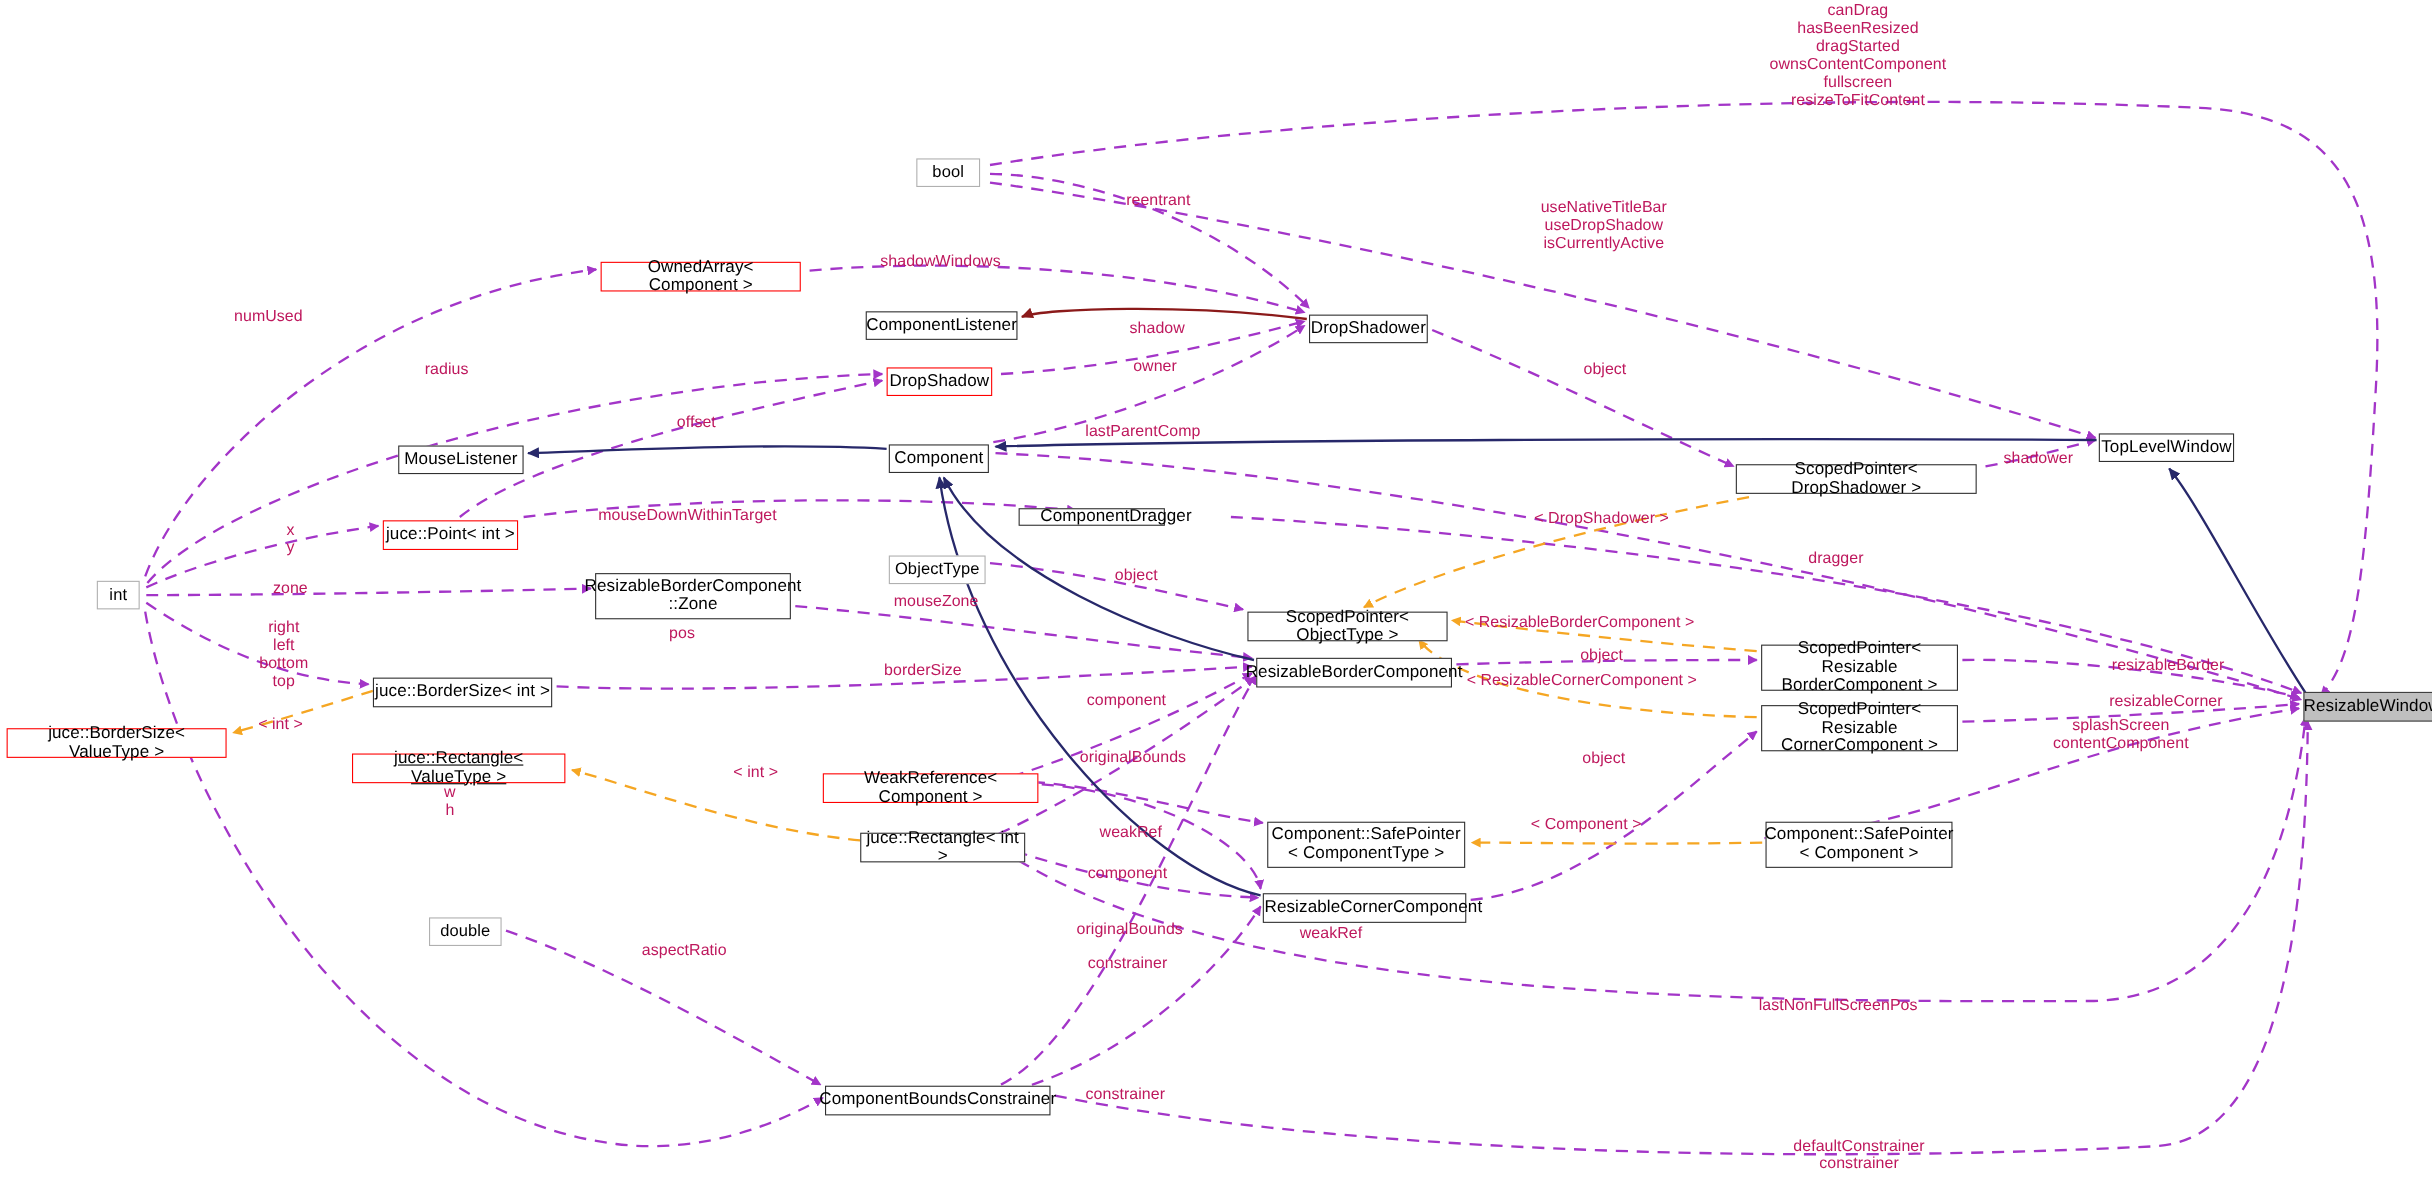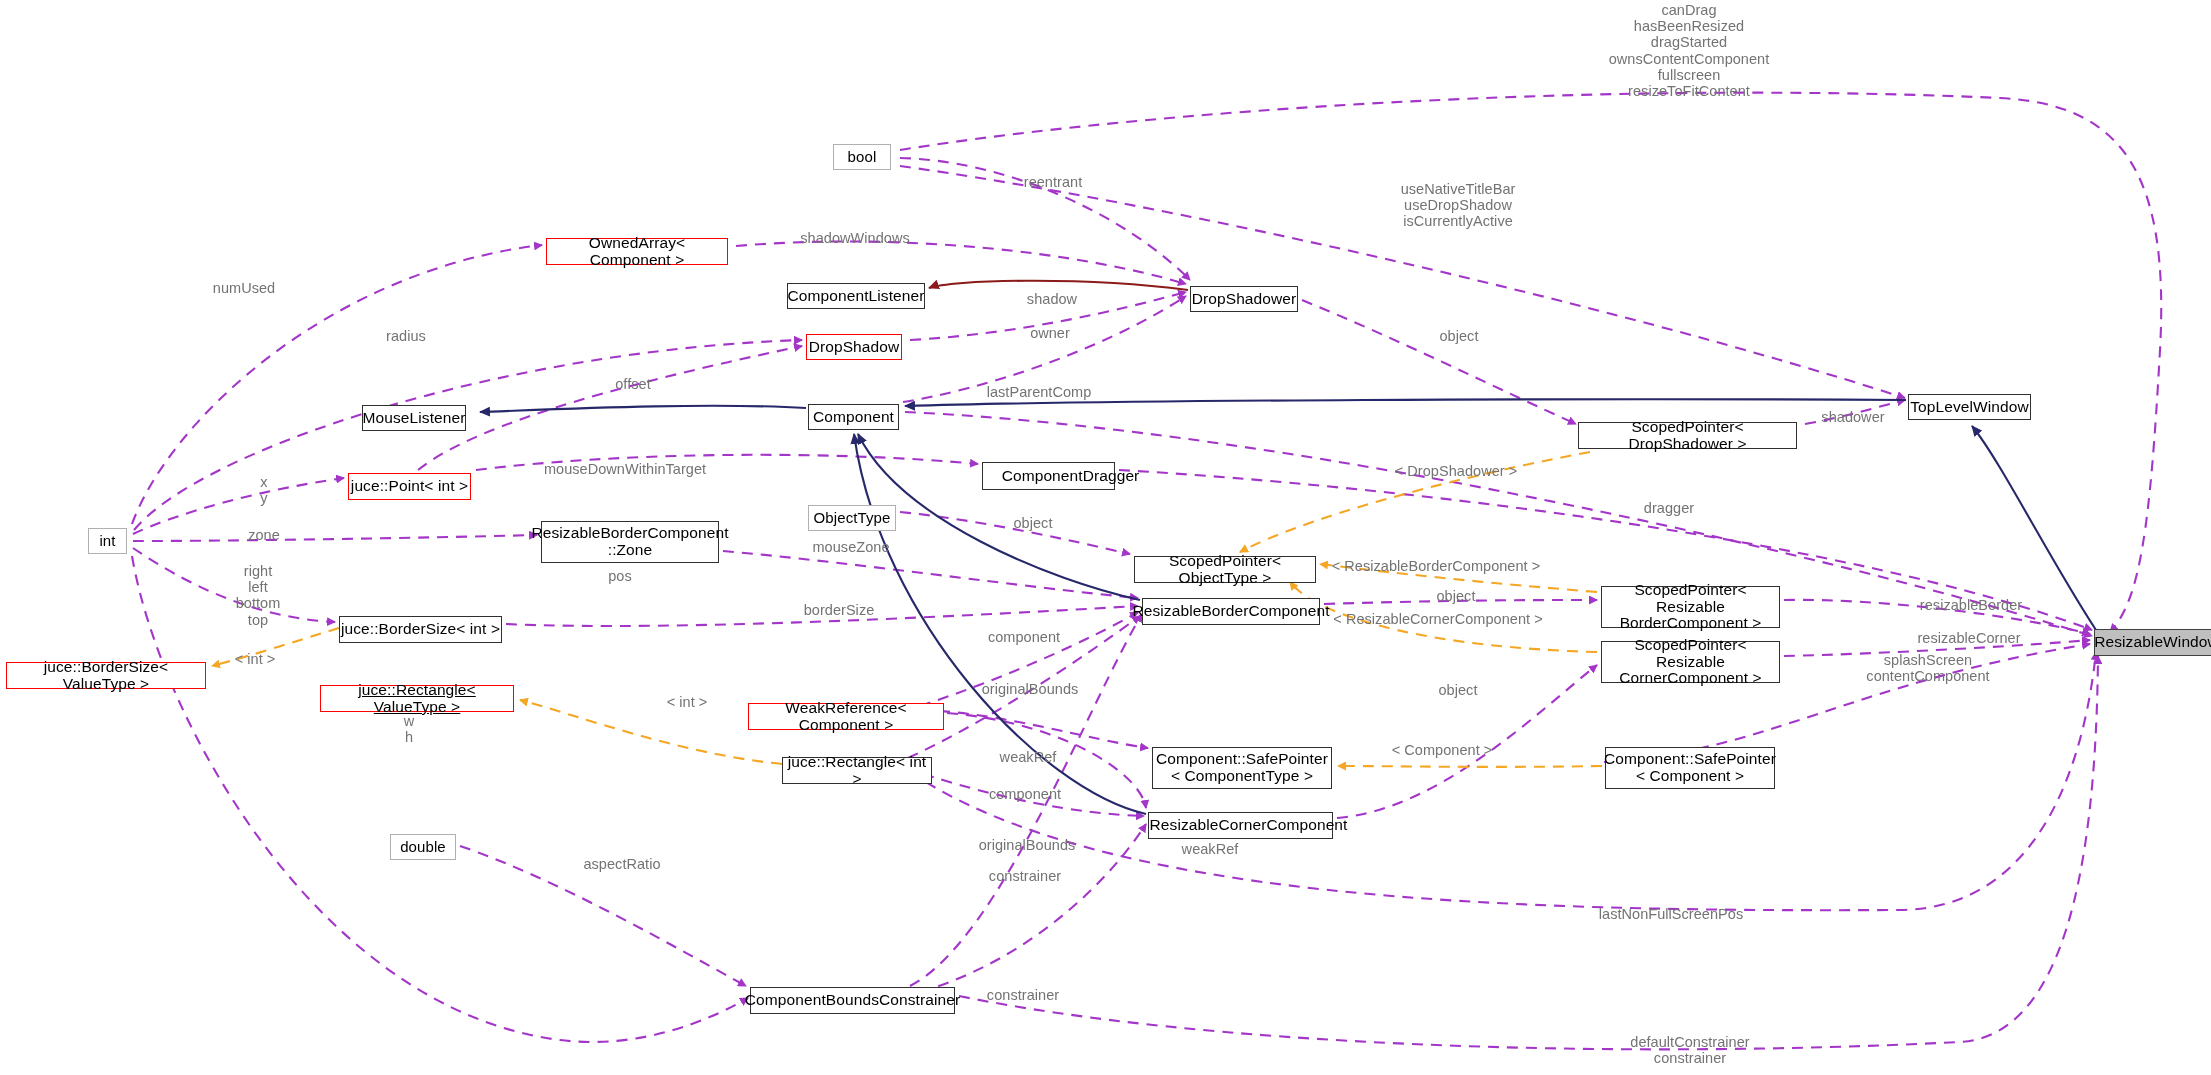--- a/index.html
+++ b/index.html
@@ -47,21 +47,21 @@
   .node.red {
     border: 1.6px solid #ff0000;
   }
   .node.current {
     background: #bfbfbf;
     border: 1px solid #404040;
   }
   .edge-label {
     position: absolute;
     font-size: 14.5px;
-    color: #737373;
+    color: #be185d;
     text-align: center;
     white-space: pre-line;
     line-height: 1.12;
     transform: translate(-50%, 0);
     z-index: 6;
     letter-spacing: 0.05px;
   }
 </style>
 </head>
 <body>
@@ -191,26 +191,26 @@
 
       <path d="M1188,290 C1080,276 950,280 929,288"></path>
     </g>
   </svg>
 
   <div class="node builtin" style="left:833px;top:144px;width:58px;height:26px;">bool</div>
   <div class="node red" style="left:546px;top:238px;width:182px;height:27px;">OwnedArray&lt; Component &gt;</div>
   <div class="node" style="left:787px;top:283px;width:138px;height:26px;">ComponentListener</div>
   <div class="node" style="left:1190px;top:286px;width:108px;height:26px;">DropShadower</div>
   <div class="node red" style="left:806px;top:334px;width:96px;height:26px;">DropShadow</div>
-  <div class="node" style="left:362px;top:405px;width:104px;height:26px;">MouseListener</div>
+  <div class="node" style="left:362px;top:405px;width:114px;height:26px;">MouseListener</div>
   <div class="node" style="left:808px;top:404px;width:91px;height:26px;">Component</div>
   <div class="node" style="left:1908px;top:394px;width:123px;height:26px;">TopLevelWindow</div>
   <div class="node" style="left:1578px;top:422px;width:219px;height:27px;">ScopedPointer&lt; DropShadower &gt;</div>
   <div class="node red" style="left:348px;top:473px;width:123px;height:27px;">juce::Point&lt; int &gt;</div>
-  <div class="node" style="left:982px;top:462px;width:133px;height:28px;padding-left:44px;">ComponentDragger</div>
+  <div class="node" style="left:926px;top:462px;width:133px;height:16px;padding-left:44px;">ComponentDragger</div>
   <div class="node builtin" style="left:88px;top:528px;width:39px;height:26px;">int</div>
   <div class="node builtin" style="left:808px;top:505px;width:88px;height:26px;">ObjectType</div>
   <div class="node" style="left:541px;top:521px;width:178px;height:42px;">ResizableBorderComponent
 ::Zone</div>
   <div class="node" style="left:1134px;top:556px;width:182px;height:27px;">ScopedPointer&lt; ObjectType &gt;</div>
   <div class="node" style="left:1601px;top:586px;width:179px;height:42px;">ScopedPointer&lt; Resizable
 BorderComponent &gt;</div>
   <div class="node" style="left:339px;top:616px;width:163px;height:27px;">juce::BorderSize&lt; int &gt;</div>
   <div class="node" style="left:1142px;top:598px;width:178px;height:27px;">ResizableBorderComponent</div>
   <div class="node" style="left:1601px;top:641px;width:179px;height:42px;">ScopedPointer&lt; Resizable

